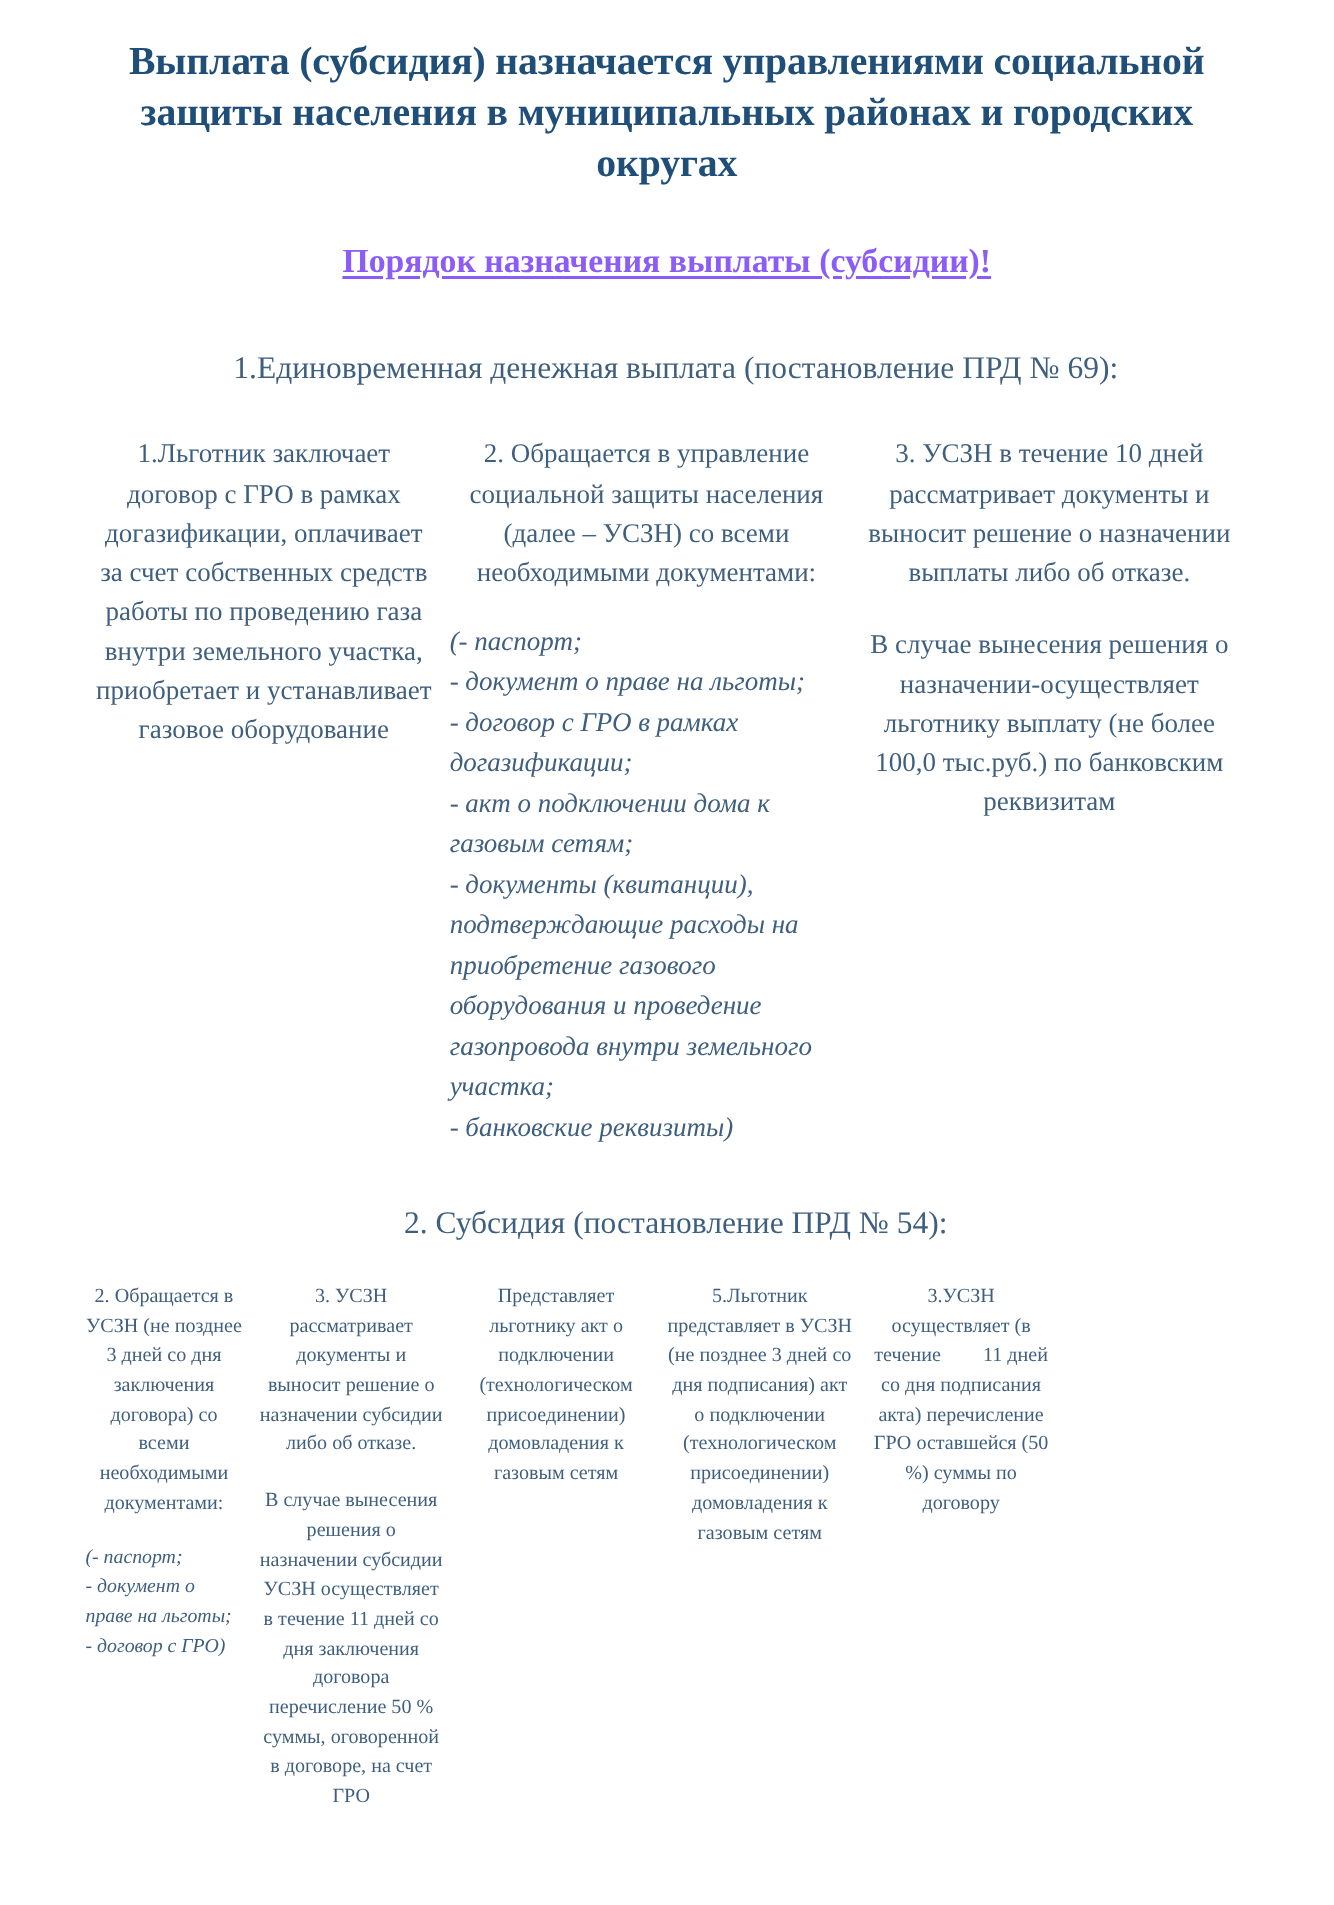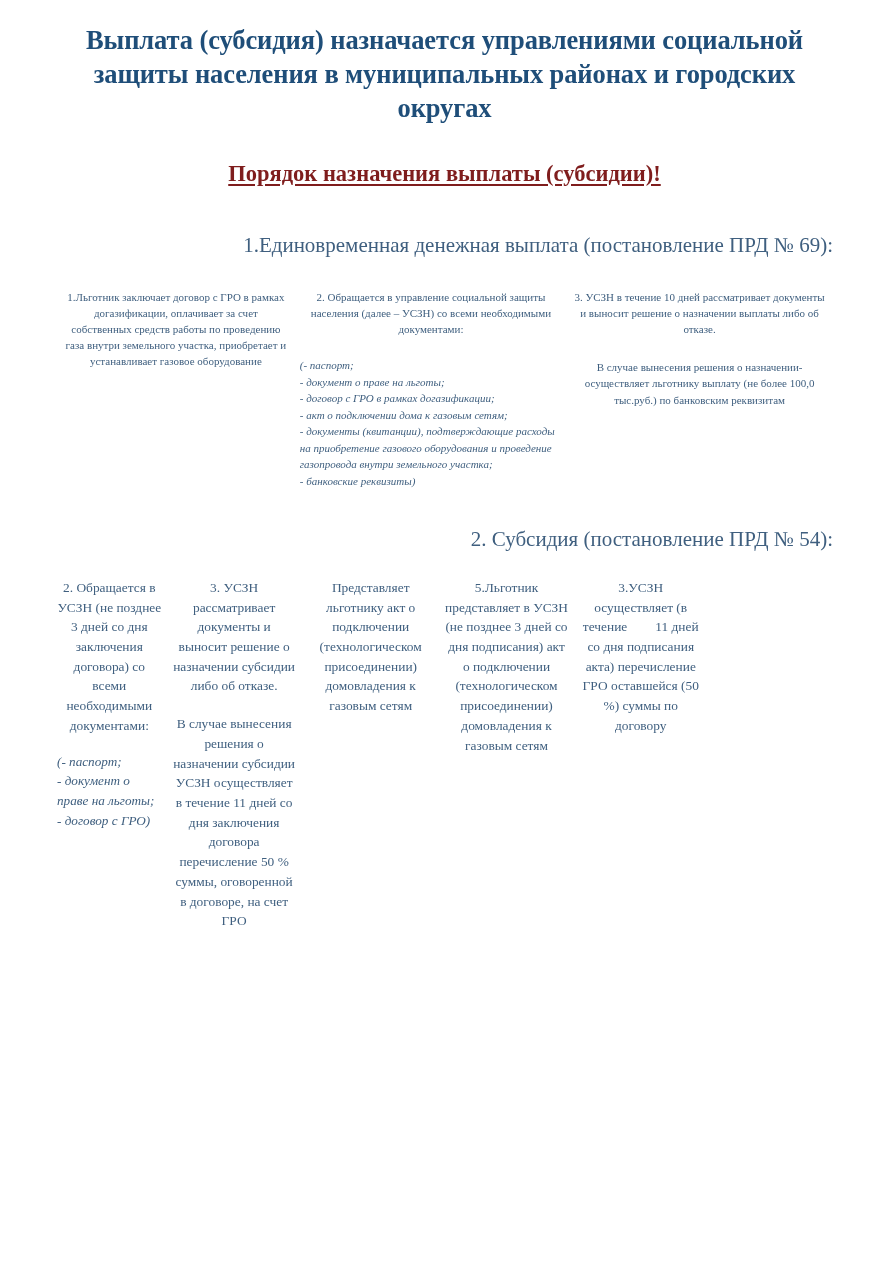--- a/index.html
+++ b/index.html
@@ -35,33 +35,33 @@
     letter-spacing: -0.1px;
   }
   .subtitle-wrap {
     text-align: center;
     padding: 34px 40px 0 40px;
   }
   .subtitle {
     display: inline-block;
     font-size: 22.5px;
     font-weight: bold;
-    color: #7f1d1d;
+    color: #8b5cf6;
     text-decoration: underline;
     text-underline-offset: 3px;
     line-height: 1.2;
   }
 
   
   .section-heading {
     padding: 0 56px 0 68px;
     font-size: 21px;
     line-height: 1.36;
     color: #3f5f7f;
-    text-align: right;
+    text-align: center;
   }
   #section1-heading { margin-top: 44px; }
   #section2-heading { margin-top: 0; }
 
   
   .cols {
     display: flex;
     align-items: flex-start;
     box-sizing: border-box;
   }
@@ -69,21 +69,21 @@
     box-sizing: border-box;
   }
 
   
   .s1-cols {
     padding: 0 58px 0 58px;
     margin-top: 30px;
     gap: 0;
   }
   .s1-col {
-    font-size: 11px;
+    font-size: 18px;
     line-height: 1.46;
     text-align: center;
   }
   .s1-col-1 { width: 30.5%; padding: 0 6px; }
   .s1-col-2 { width: 35.5%; padding: 0 6px; }
   .s1-col-3 { width: 34.0%; padding: 0 6px; }
 
   .s1-col-2 .lead { text-align: center; }
   .italic-list {
     font-style: italic;

